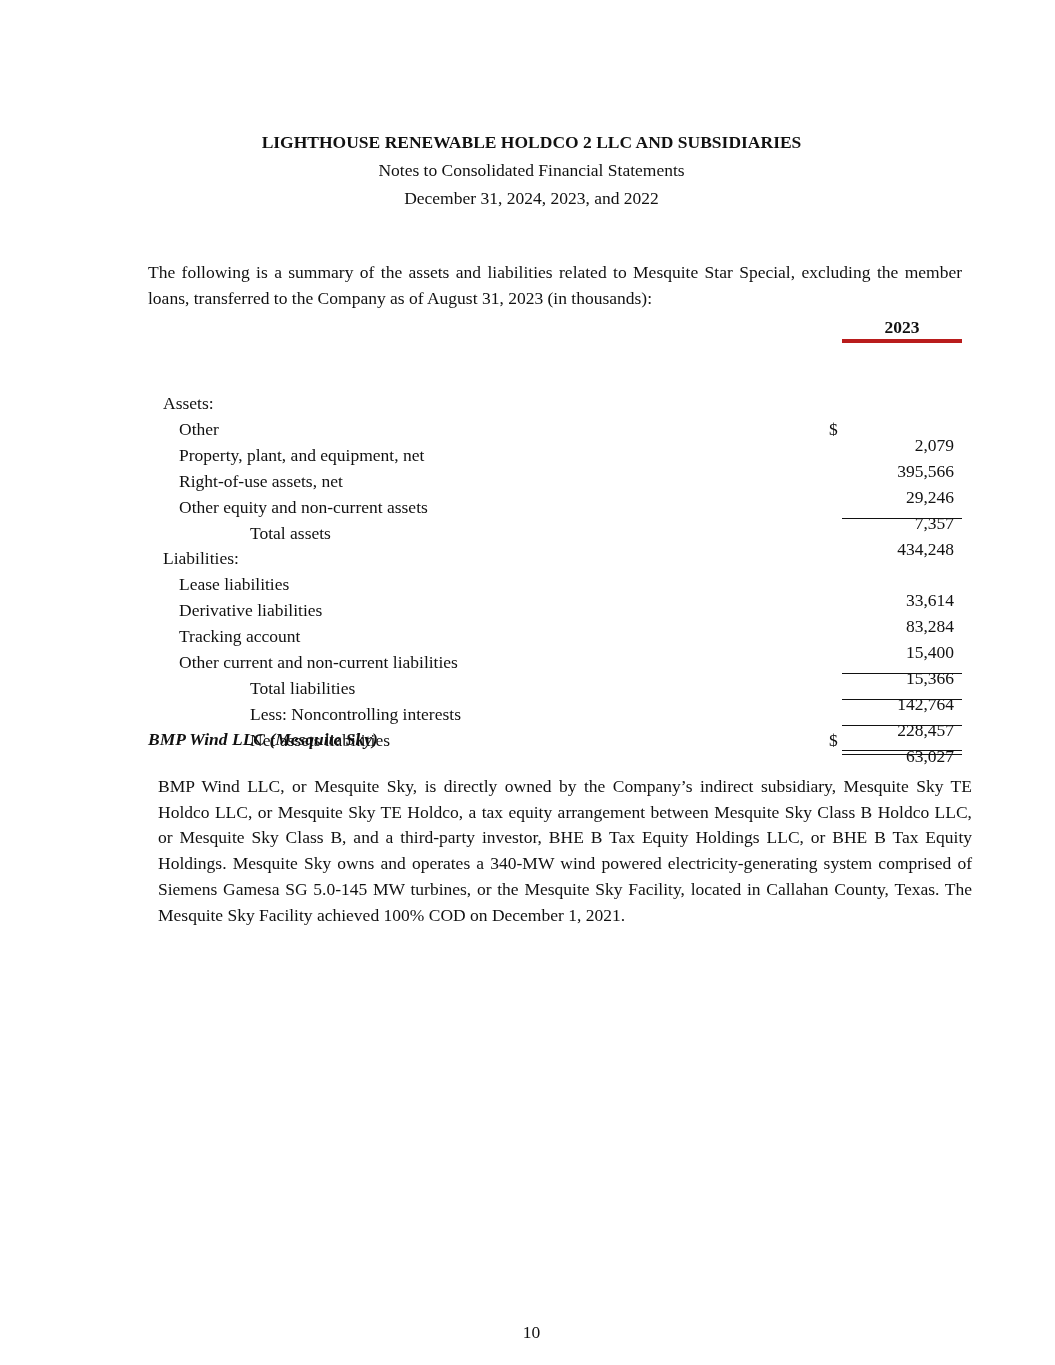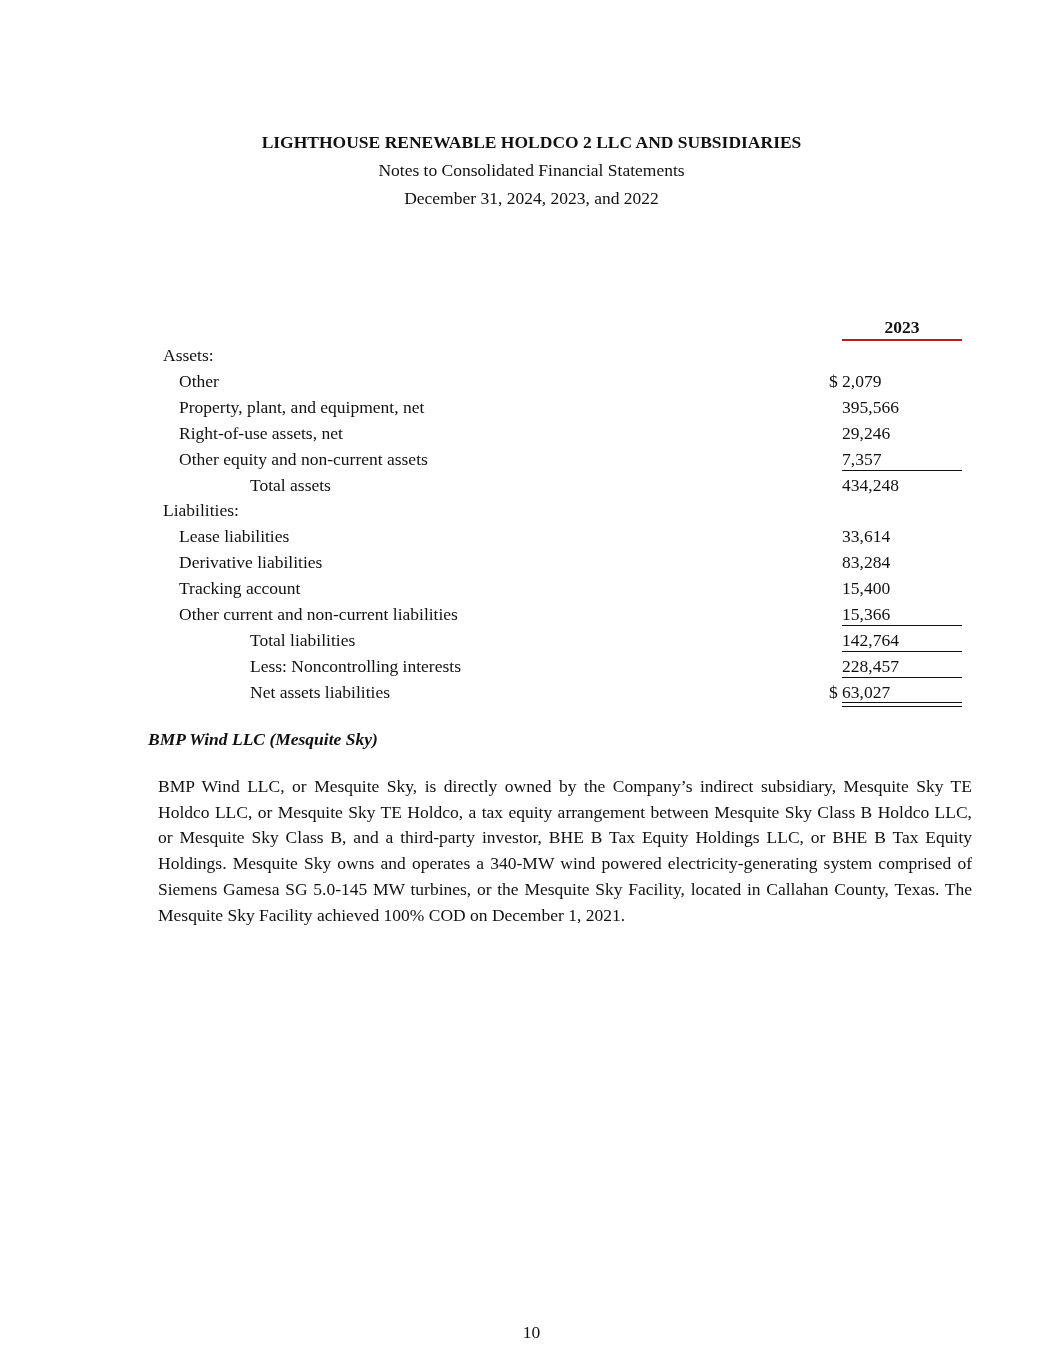--- a/index.html
+++ b/index.html
@@ -6,43 +6,44 @@
   body { width: 1055px; height: 1365px; position: relative; overflow: hidden;
          font-family: "Liberation Serif", "DejaVu Serif", serif; color: #111; }
   .page { position: absolute; left: 0; top: 0; width: 958px; height: 1365px; }
   .hdr { position: absolute; left: 0; width: 1063px; text-align: center; font-size: 17.5px; line-height: 20px; }
   .hdr.company { top: 132px; font-weight: bold; }
   .hdr.subtitle { top: 160px; }
   .hdr.dates { top: 188px; }
   .intro { position: absolute; left: 148px; top: 260px; width: 814px; font-size: 17.5px;
            line-height: 25.5px; text-align: justify; text-align-last: left; margin: 0; }
   .col-head { position: absolute; left: 842px; top: 317px; width: 120px; text-align: center;
-              font-weight: bold; font-size: 17.5px; line-height: 20px; border-bottom: 2px solid #b91c1c; padding-bottom: 2px; }
-  .row { position: absolute; left: 0; width: 1055px; height: 26px; font-size: 17.5px; line-height: 20px; }
+              font-weight: bold; font-size: 17.5px; line-height: 20px; border-bottom: 4px solid #b91c1c; padding-bottom: 2px; }
+  .row { position: absolute; left: 0; width: 1055px; height: 26px; font-size: 17.5px; line-height: 20px; margin-top: 48px; }
   .row .label { position: absolute; top: 0; white-space: nowrap; }
   .row .dollar { position: absolute; left: 829px; top: 0; }
-  .row .val { position: absolute; left: 842px; width: 112px; top: 0; }
+  .row .val { position: absolute; left: 842px; width: 112px; top: 16px; text-align: right; }
   .row .rule { position: absolute; left: 842px; width: 120px; height: 0; border-top: 1.6px solid #111; }
   .row .dbl { position: absolute; left: 842px; width: 120px; height: 3px; border-top: 1.6px solid #111; border-bottom: 1.6px solid #111; }
   .ind0 { left: 163px; }
   .ind1 { left: 179px; }
   .ind2 { left: 250px; }
   .subhead { position: absolute; left: 148px; top: 729px; font-weight: bold; font-style: italic; font-size: 17.5px; line-height: 20px; }
   .para { position: absolute; left: 148px; top: 764px; width: 814px; font-size: 17.5px;
           line-height: 25.7px; text-align: justify; text-align-last: left; margin: 10px; }
   .pagenum { position: absolute; left: 0; width: 1063px; top: 1322px; text-align: center; font-size: 17.5px; }
 </style>
 </head>
 <body>
 
 <div class="page">
   <div class="hdr company">LIGHTHOUSE RENEWABLE HOLDCO 2 LLC AND SUBSIDIARIES</div>
   <div class="hdr subtitle">Notes to Consolidated Financial Statements</div>
   <div class="hdr dates">December 31, 2024, 2023, and 2022</div>
 
+  <p class="intro">The following is a summary of the assets and liabilities related to Mesquite Star Special, excluding the member loans, transferred to the Company as of August 31, 2023 (in thousands):</p>
 
   <div class="col-head">2023</div>
 
   <div>
     <div class="row" style="top:345px">
       <span class="label ind0">Assets:</span>
     </div>
     <div class="row" style="top:371px">
       <span class="label ind1">Other</span>
       <span class="dollar">$</span>

